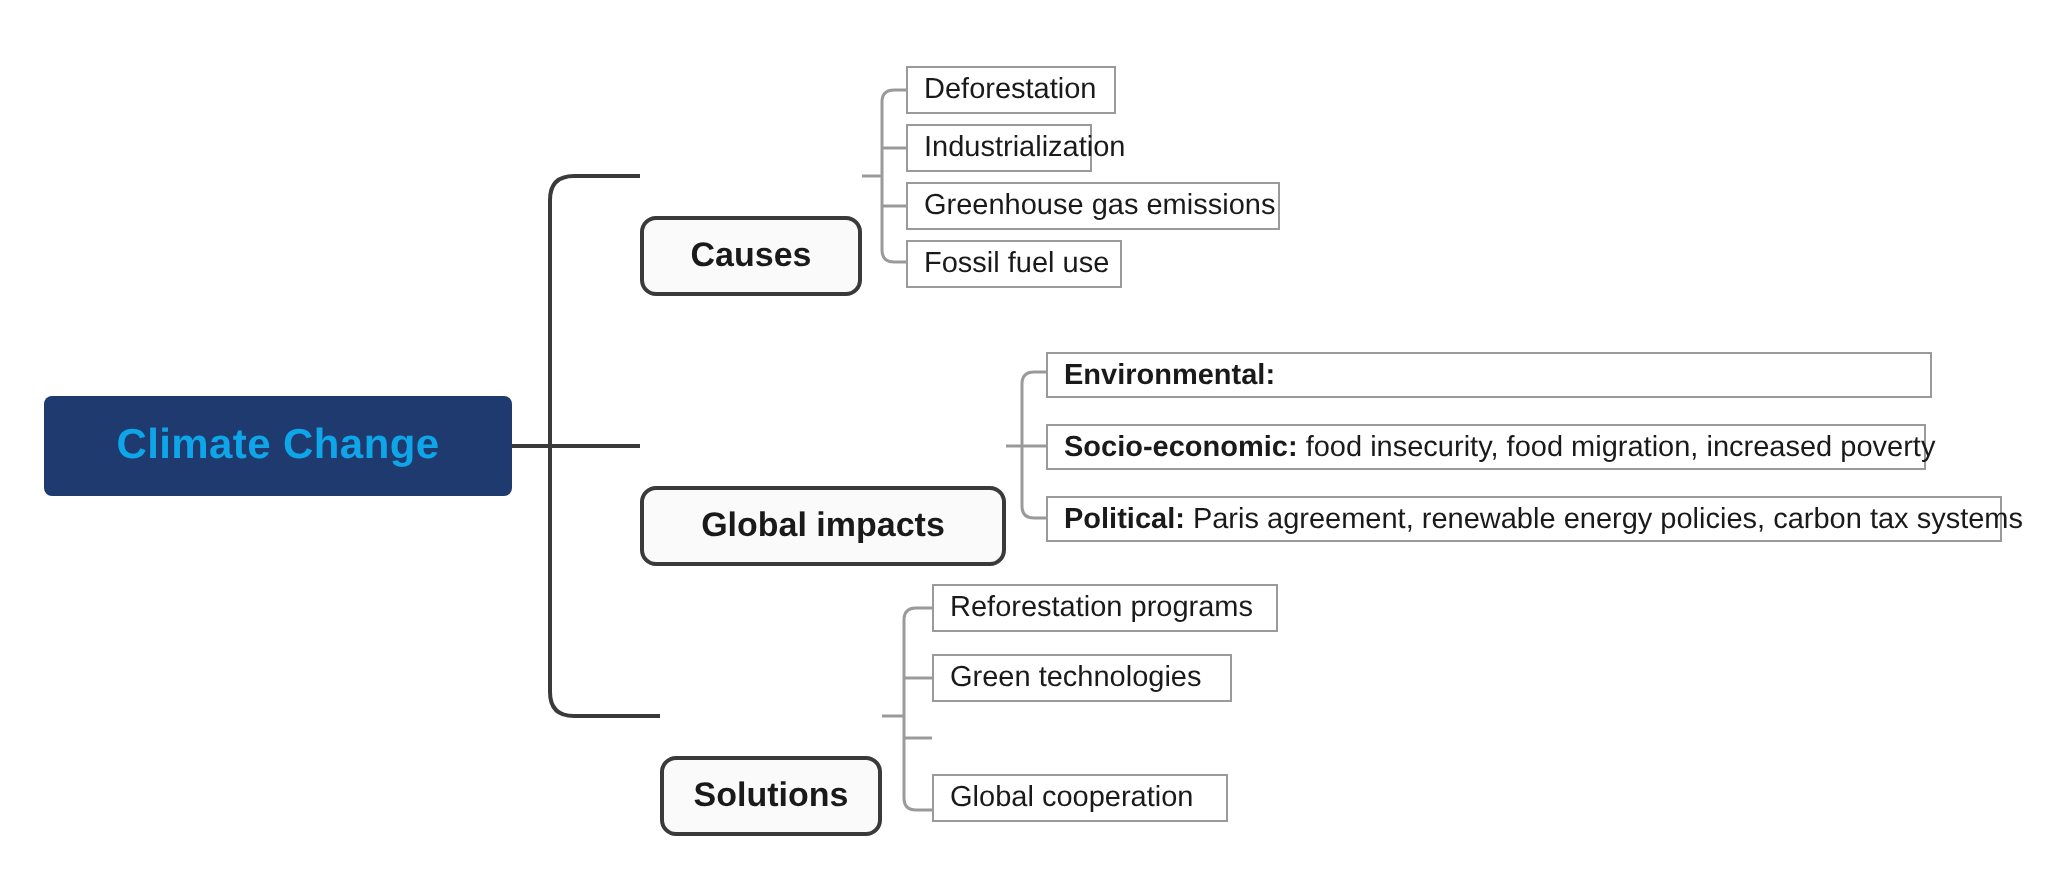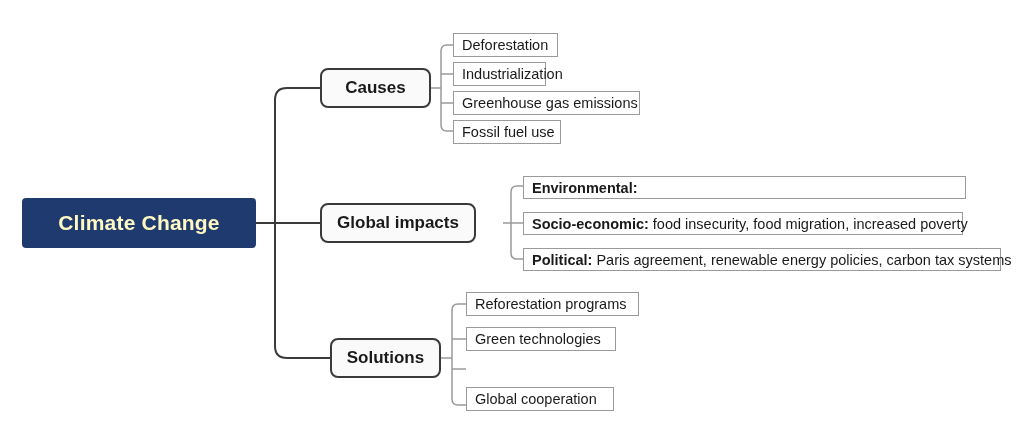--- a/index.html
+++ b/index.html
@@ -31,41 +31,42 @@
     position: absolute;
     left: 22px;
     top: 198px;
     width: 234px;
     height: 50px;
     background: #1f3a6e;
     border-radius: 4px;
     display: flex;
     align-items: center;
     justify-content: center;
-    color: #fef9c3;
+    color: #0ea5e9;
     font-size: 21px;
     font-weight: bold;
     letter-spacing: 0.2px;
     z-index: 3;
   }
 
   
   .branch-node {
     position: absolute;
     background: #fafafa;
     border: 2px solid #3a3a3a;
     border-radius: 8px;
     display: flex;
     align-items: center;
     justify-content: center;
     color: #1a1a1a;
     font-size: 17px;
     font-weight: bold;
     z-index: 3;
     box-sizing: border-box;
+    margin-top: 40px;
   }
 
   
   .leaf-node {
     position: absolute;
     background: #ffffff;
     border: 1px solid #9a9a9a;
     display: flex;
     align-items: center;
     color: #1a1a1a;
@@ -129,21 +130,21 @@
 
   <div class="root-node">Climate Change</div>
 
   <div class="branch-node" style="left:320px; top:68px; width:111px; height:40px;">Causes</div>
 
   <div class="leaf-node" style="left:453px; top:33px; width:105px; height:24px;">Deforestation</div>
   <div class="leaf-node" style="left:453px; top:62px; width:93px; height:24px;">Industrialization</div>
   <div class="leaf-node" style="left:453px; top:91px; width:187px; height:24px;">Greenhouse gas emissions</div>
   <div class="leaf-node" style="left:453px; top:120px; width:108px; height:24px;">Fossil fuel use</div>
 
-  <div class="branch-node" style="left:320px; top:203px; width:156px; height:40px;">Global impacts</div>
+  <div class="branch-node" style="left:320px; top:203px; width:183px; height:40px;">Global impacts</div>
 
   <div class="leaf-node" style="left:523px; top:176px; width:443px; height:23px;">
     <span class="lead">Environmental:</span>
   </div>
   <div class="leaf-node" style="left:523px; top:212px; width:440px; height:23px;">
     <span class="lead">Socio-economic:</span>
     <span>food insecurity, food migration, increased poverty</span>
   </div>
   <div class="leaf-node" style="left:523px; top:248px; width:478px; height:23px;text-align:right;">
     <span class="lead">Political:</span>

